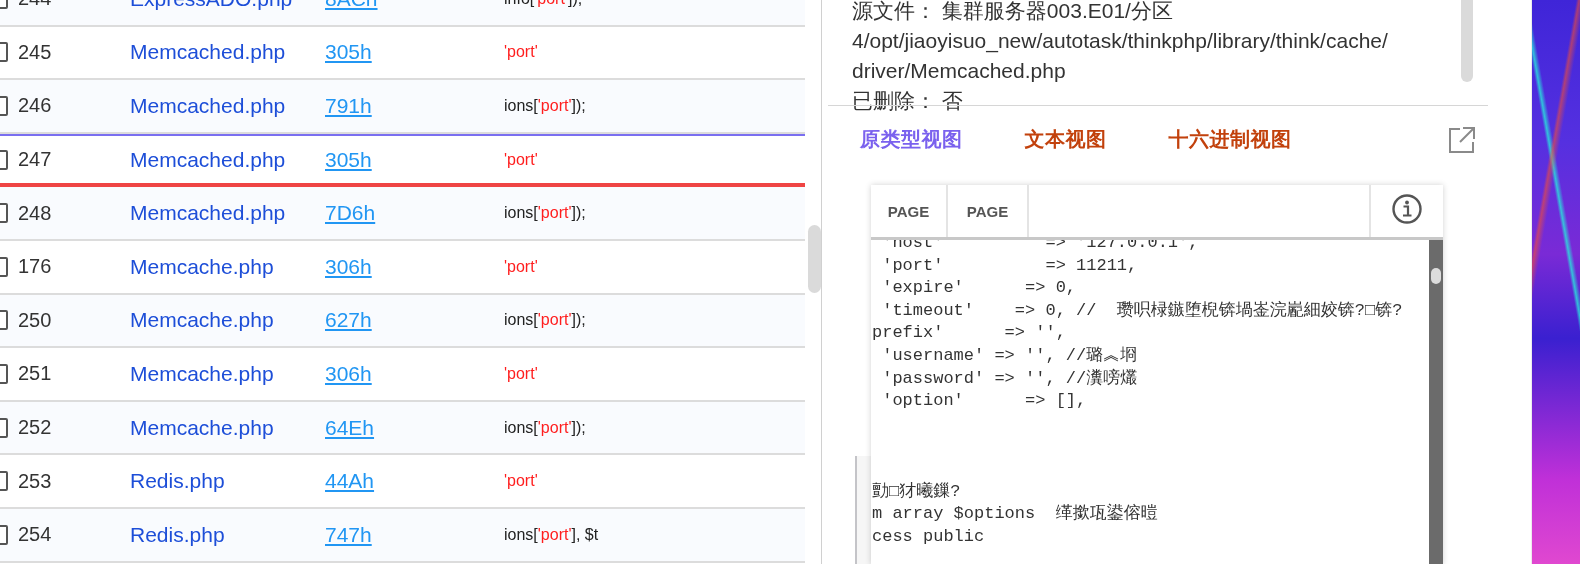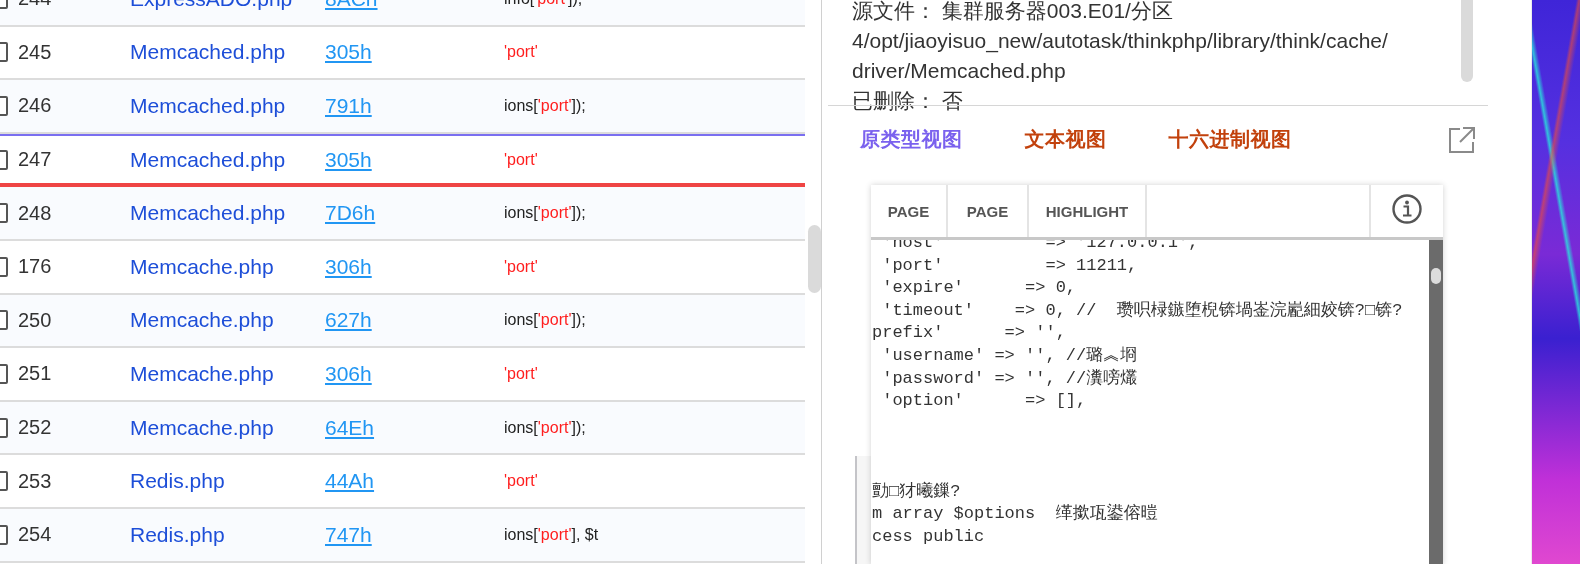--- a/index.html
+++ b/index.html
@@ -179,21 +179,20 @@
       <path d="M12 3 H2 V26 H25 V16" fill="none" stroke="#8a8a8a" stroke-width="2"></path>
       <path d="M15 2 H26 V13" fill="none" stroke="#8a8a8a" stroke-width="2"></path>
       <path d="M26 2 L12 16" fill="none" stroke="#8a8a8a" stroke-width="2"></path>
     </svg>
   </div>
 
   <div class="viewer">
     <div class="toolbar">
       <div class="tb-btn tb-page">PAGE</div>
       <div class="tb-btn tb-zoom">PAGE</div>
-      <div class="tb-btn tb-high">HIGHLIGHT</div>
       <div class="tb-spacer"></div>
       <div class="tb-info">
         <span>
           <svg width="32" height="32" viewBox="0 0 32 32">
             <circle cx="16" cy="16" r="13.5" fill="none" stroke="#555" stroke-width="2.4"></circle>
             <circle cx="16" cy="9.5" r="1.9" fill="#555"></circle>
             <path d="M12.5 13.5 H17 V22.5 M12 22.5 H20.5" fill="none" stroke="#555" stroke-width="2.2"></path>
           </svg>
         </span>
       </div>

